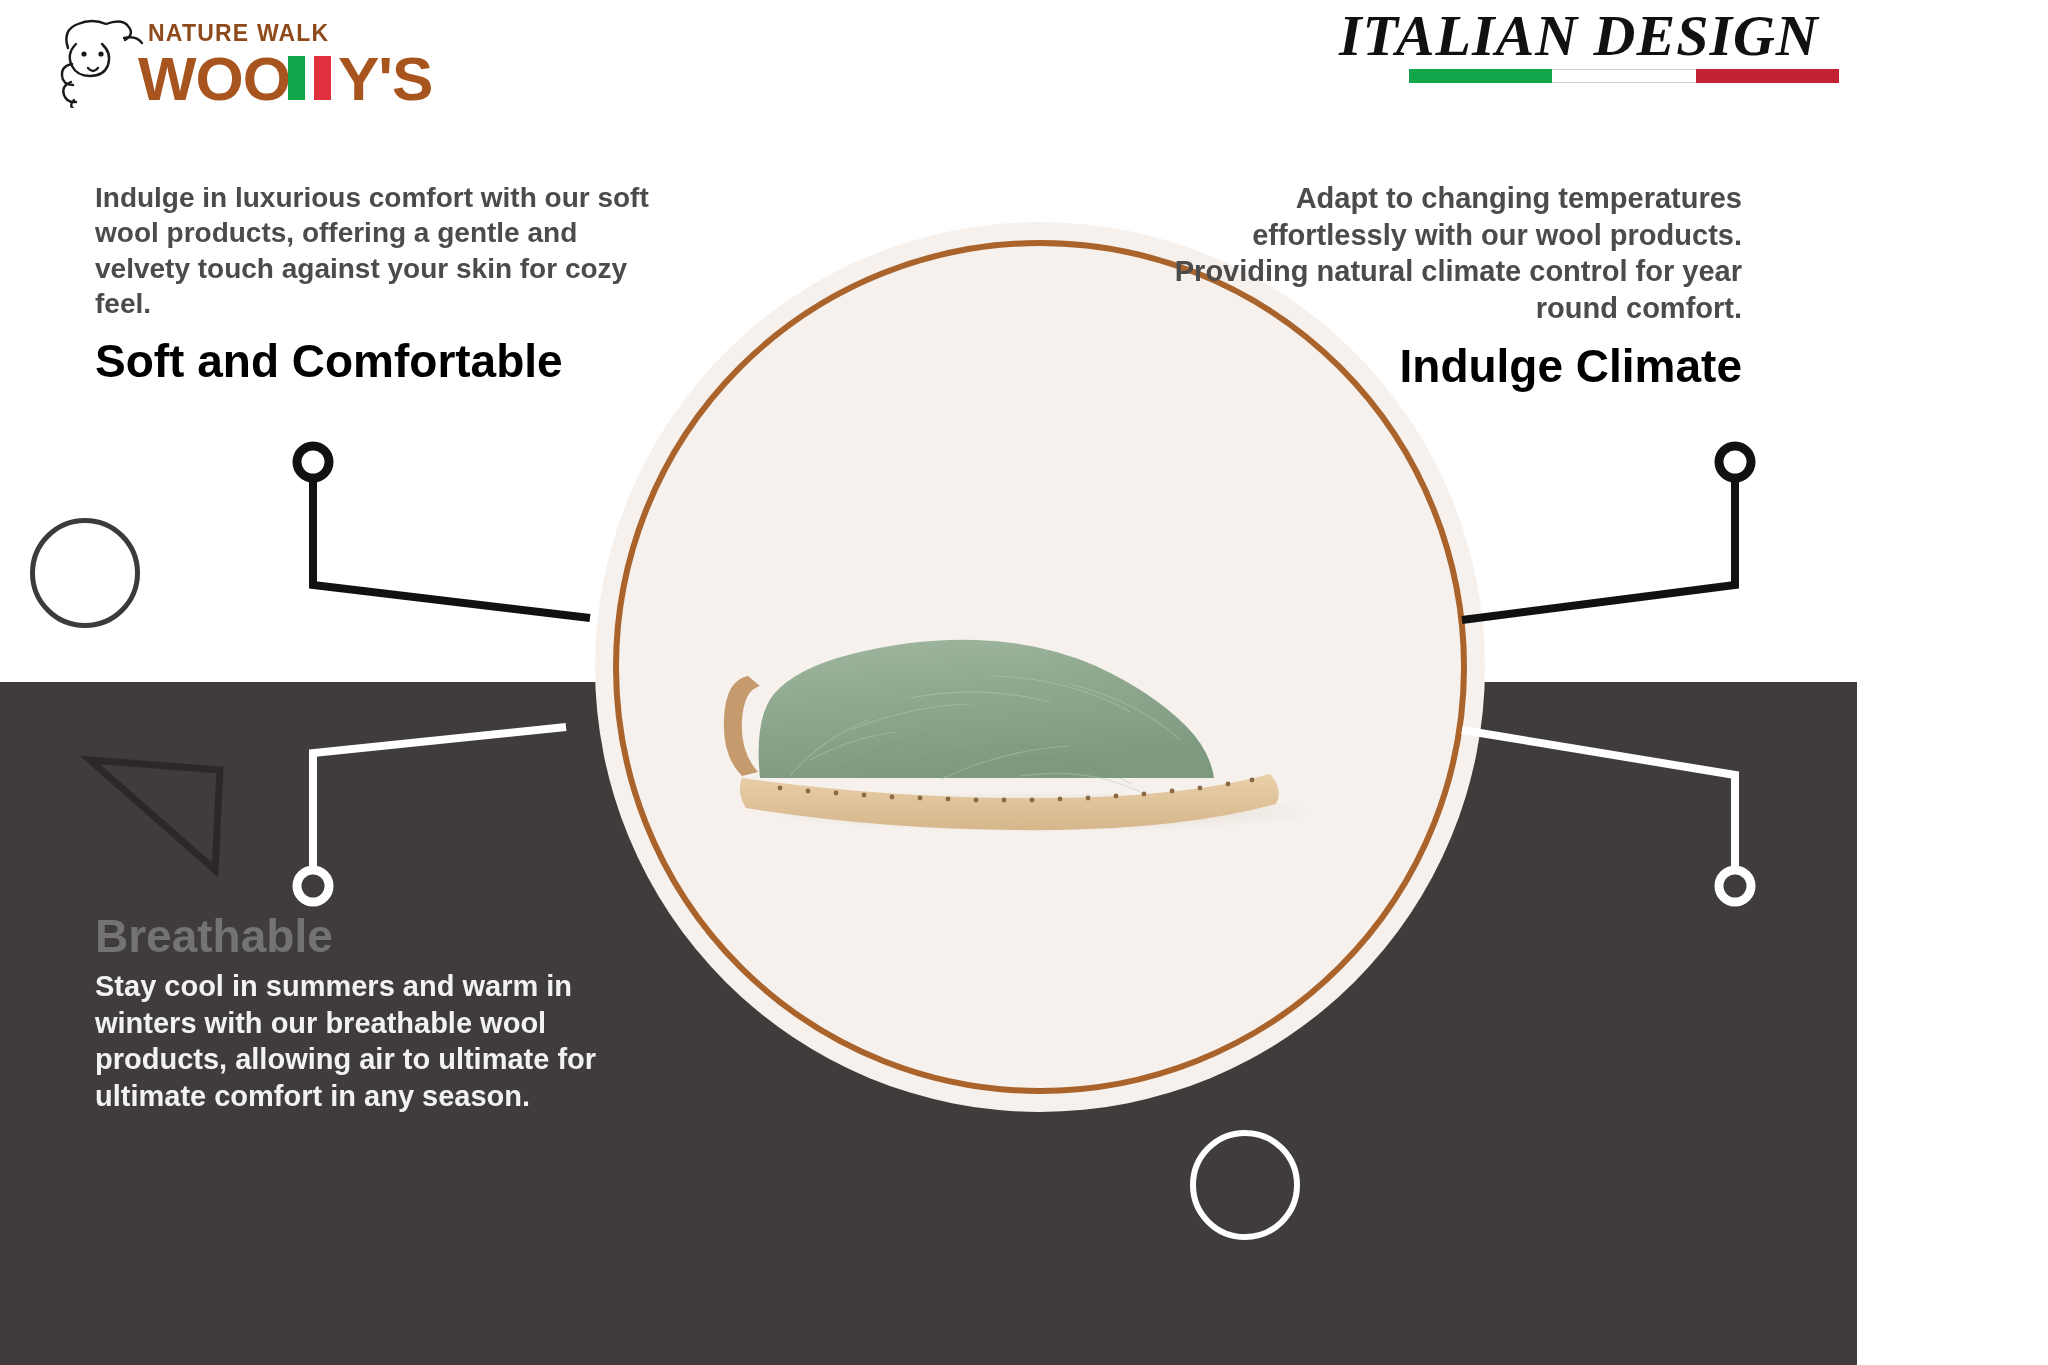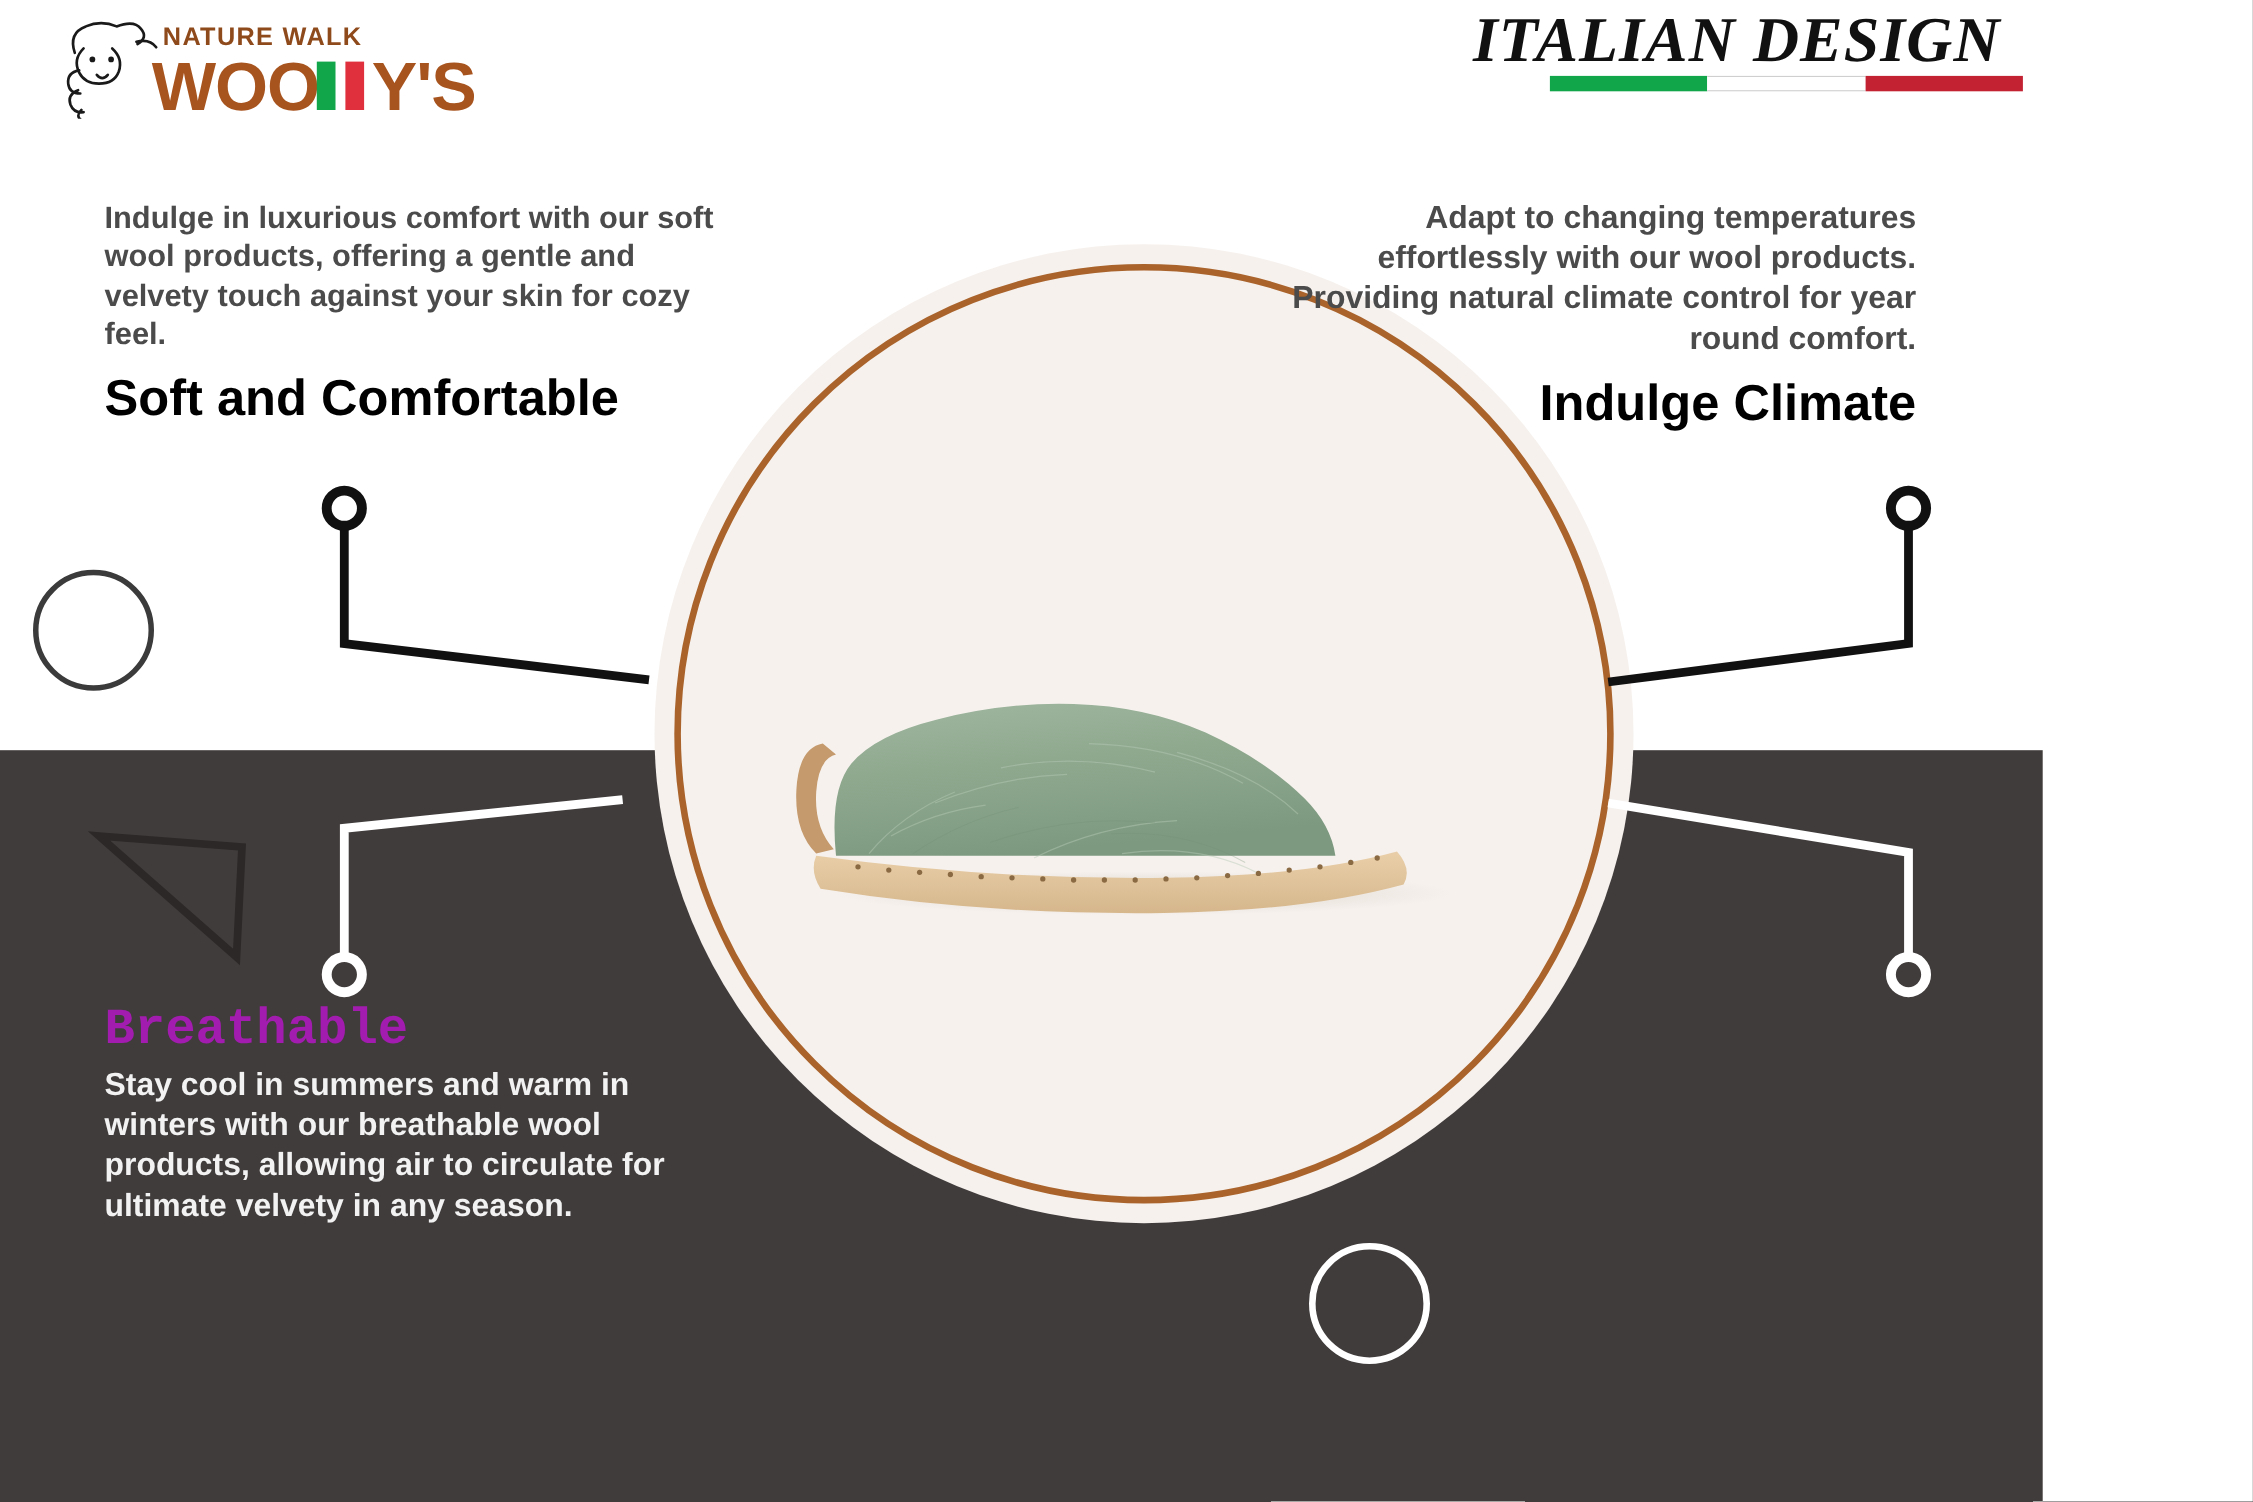--- a/index.html
+++ b/index.html
@@ -50,21 +50,21 @@
   
   .blk{position:absolute;}
   .blk .heading{
     font-weight:700;line-height:1.05;margin:0;
   }
   .blk .body{
     font-weight:600;line-height:1.26;margin:0;
   }
   .dark-text .heading{color:#000000;}
   .dark-text .body{color:#4b4b4b;}
-  .light-text .heading{color:#a21caf;font-family:Liberation Mono, monospace;}
+  .light-text .heading{color:#737373;}
   .light-text .body{color:#f2f2f2;}
 
   #blk-soft{left:95px;top:180px;width:580px;text-align:left;}
   #blk-soft .body{font-size:28px;}
   #blk-soft .heading{font-size:46px;margin-top:16px;}
 
   #blk-climate{right:115px;top:180px;width:580px;text-align:right;}
   #blk-climate .body{font-size:29px;}
   #blk-climate .heading{font-size:46px;margin-top:16px;}
 
@@ -245,17 +245,17 @@
     <h2 class="heading">Soft and Comfortable</h2>
   </div>
 
   <div class="blk dark-text" id="blk-climate">
     <p class="body">Adapt to changing temperatures effortlessly with our wool products. Providing natural climate control for year round comfort.</p>
     <h2 class="heading">Indulge Climate</h2>
   </div>
 
   <div class="blk light-text" id="blk-breathable">
     <h2 class="heading">Breathable</h2>
-    <p class="body">Stay cool in summers and warm in winters with our breathable wool products, allowing air to circulate for ultimate velvety in any season.</p>
+    <p class="body">Stay cool in summers and warm in winters with our breathable wool products, allowing air to ultimate for ultimate comfort in any season.</p>
   </div>
 
 
 </div>
 
 </body></html>

